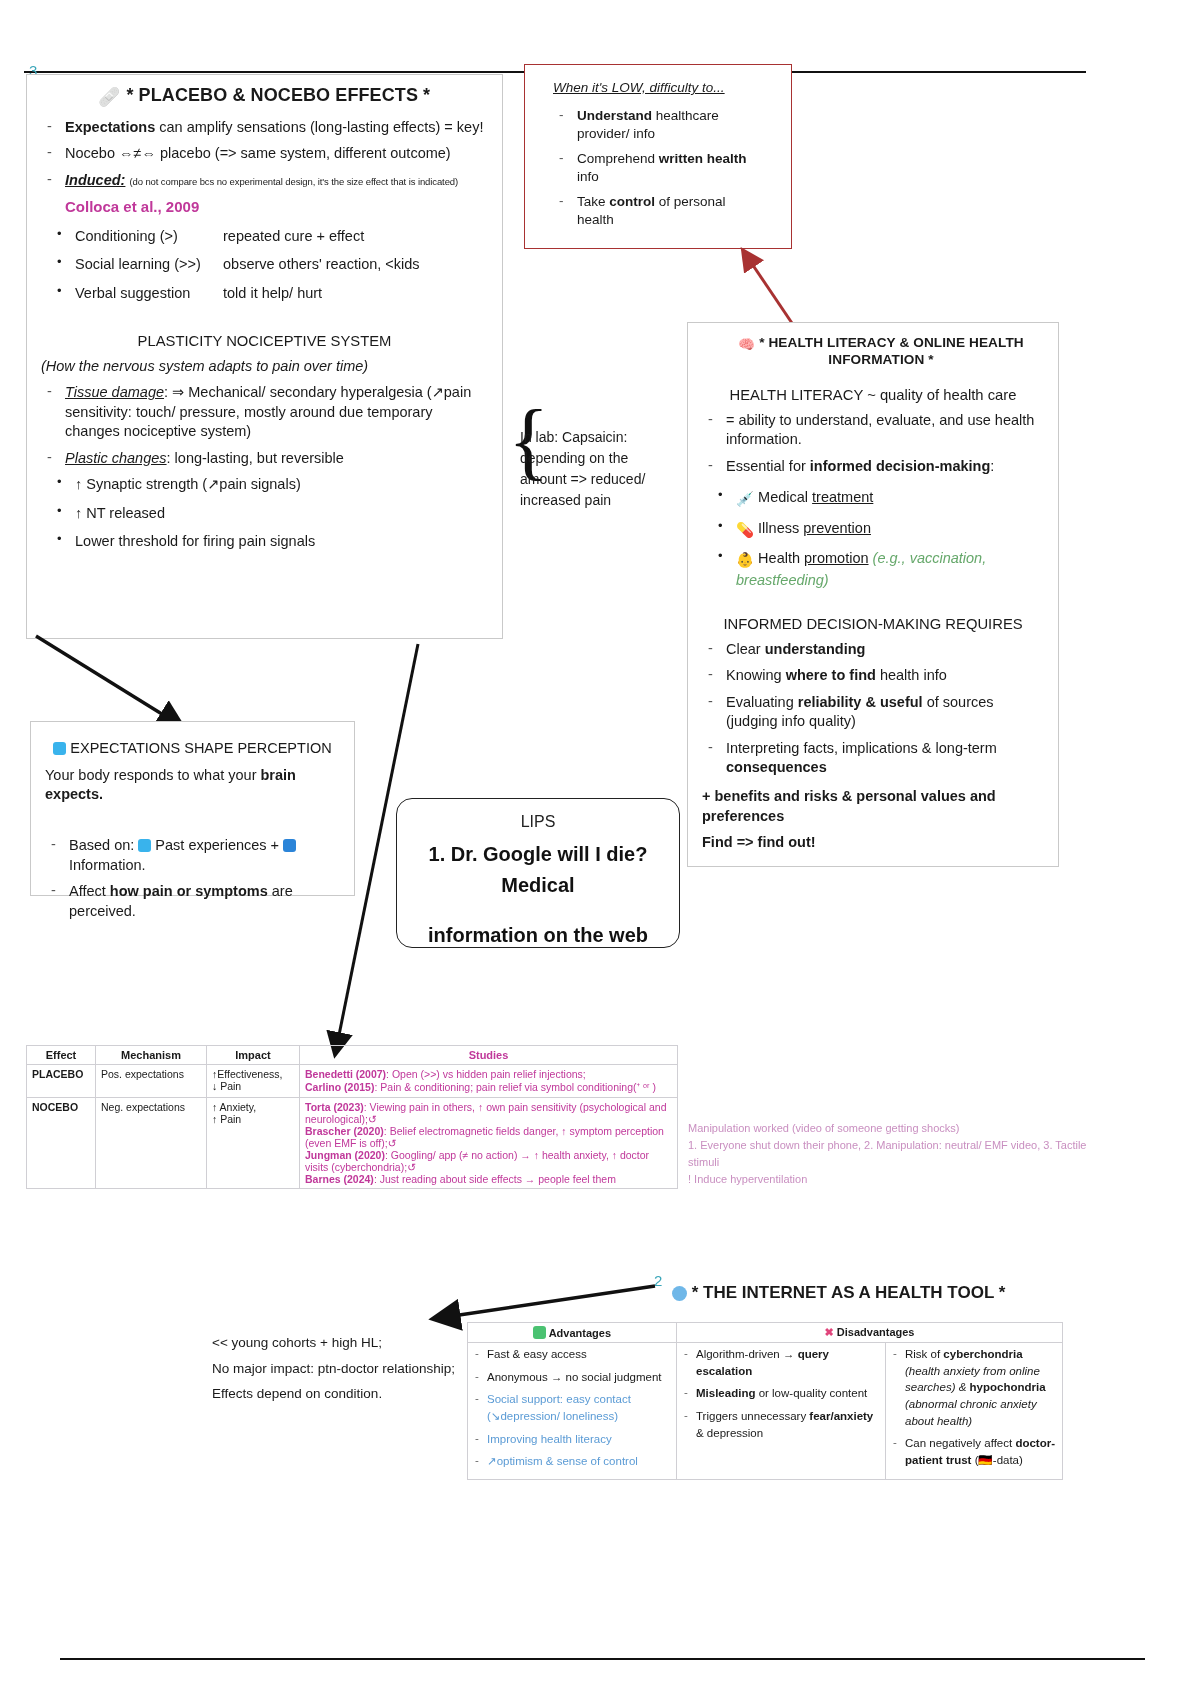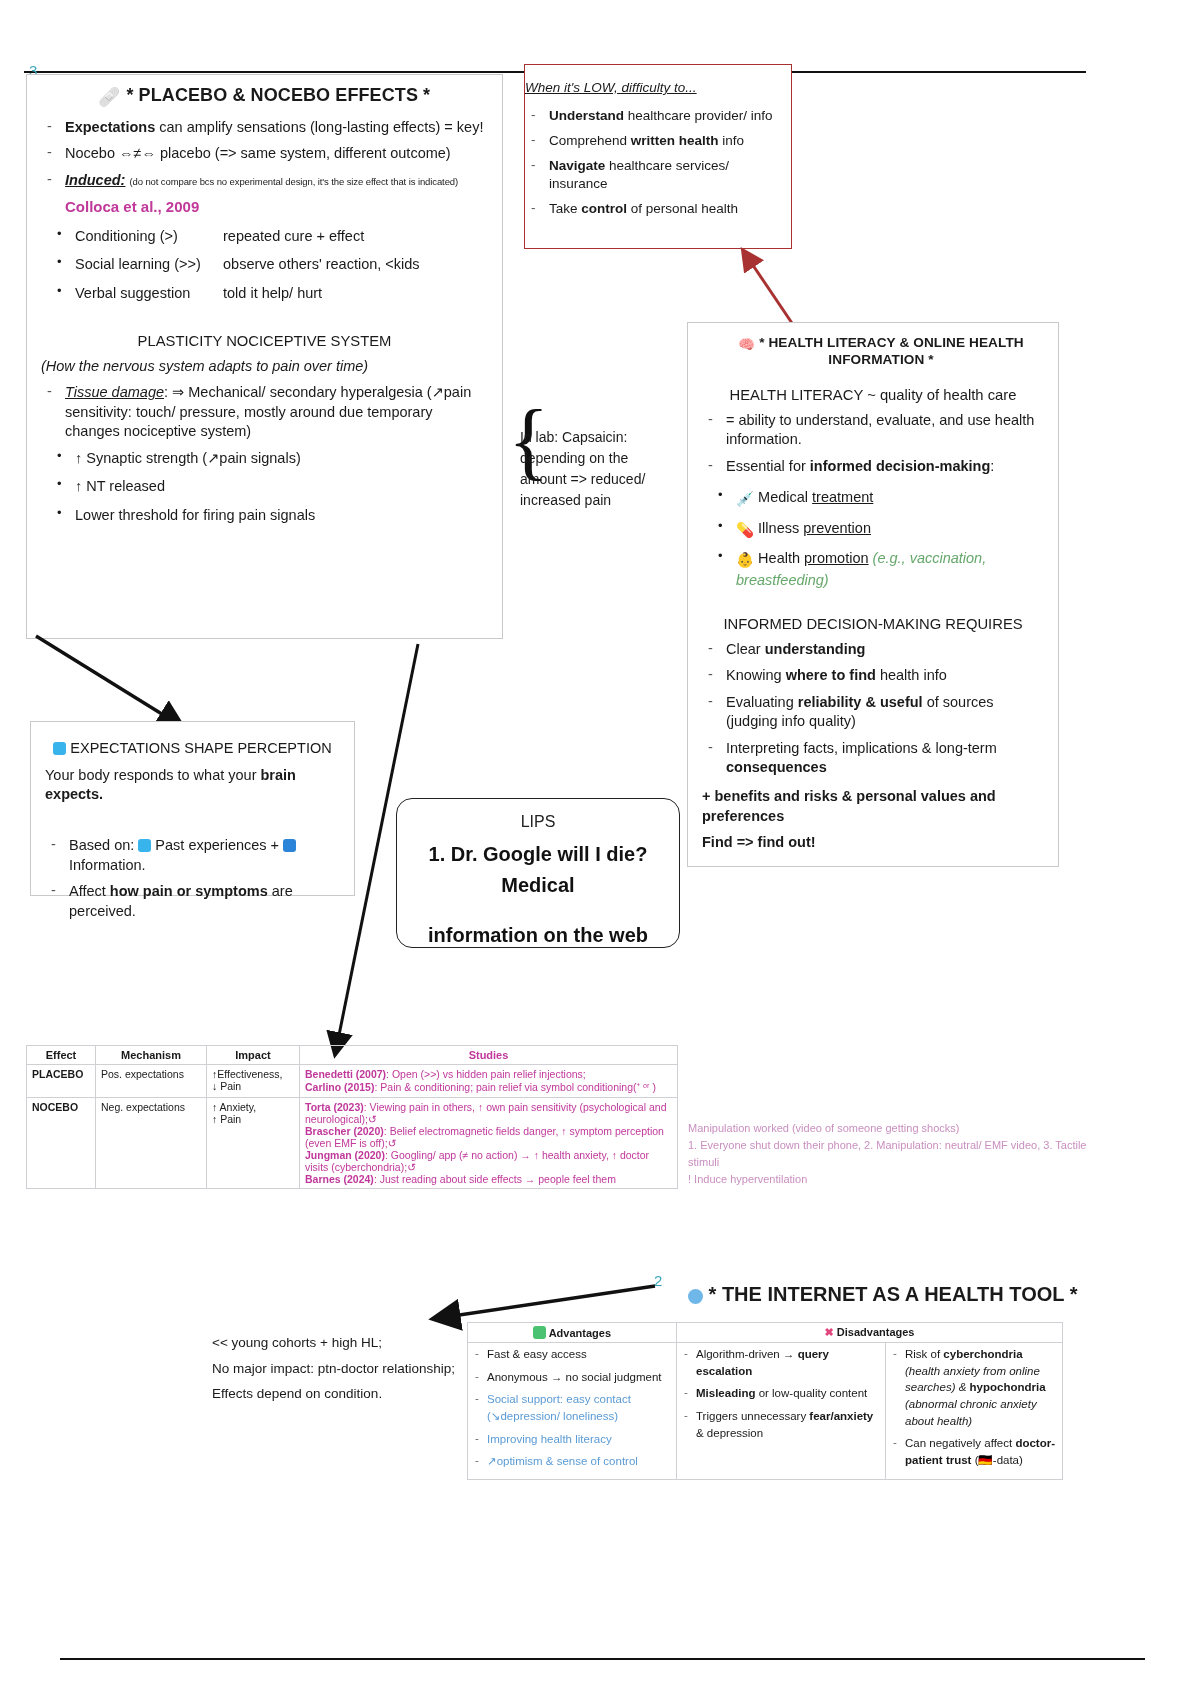--- a/index.html
+++ b/index.html
@@ -79,42 +79,42 @@
       <li><span style="display:inline-block;width:148px;">Conditioning (&gt;)</span><span>repeated cure + effect</span></li>
       <li><span style="display:inline-block;width:148px;">Social learning (&gt;&gt;)</span><span>observe others' reaction, &lt;kids</span></li>
       <li><span style="display:inline-block;width:148px;">Verbal suggestion</span><span>told it help/ hurt</span></li>
     </ul>
 
     <div class="sect" style="margin-top:30px;">PLASTICITY NOCICEPTIVE SYSTEM</div>
     <div class="line i">(How the nervous system adapts to pain over time)</div>
 
     <ul class="dash">
       <li><span class="i u">Tissue damage</span><span>: ⇒ Mechanical/ secondary hyperalgesia (↗pain sensitivity: touch/ pressure, mostly around due temporary changes nociceptive system)</span></li>
+      <li><span class="i u">Plastic changes</span><span>: long-lasting, but reversible</span></li>
     </ul>
     <ul class="dot">
       <li>↑ Synaptic strength (↗pain signals)</li>
       <li>↑ NT released</li>
       <li>Lower threshold for firing pain signals</li>
     </ul>
   </div>
 
   <div class="brace" style="left:508px;top:390px;">{</div>
   <div class="lab" style="left:520px;top:427px;width:160px;text-align:left;">
     <div>In lab: Capsaicin:</div>
     <div>depending on the</div>
     <div>amount =&gt; reduced/</div>
     <div>increased pain</div>
   </div>
 
-  <div class="box red" style="left:524px;top:64px;width:268px;height:185px;padding:14px 0;">
+  <div class="box red" style="left:524px;top:64px;width:268px;height:185px;padding:14px 28px;">
     <div class="line i u" style="font-size:13.5px;">When it's LOW, difficulty to...</div>
     <ul class="dash" style="margin-top:10px;">
       <li style="font-size:13.5px;"><span class="b">Understand</span><span> healthcare provider/ info</span></li>
       <li style="font-size:13.5px;">Comprehend <span class="b">written health</span> info</li>
-      <li style="font-size:13.5px;"><span class="b">Navigate</span><span> healthcare services/ insurance</span></li>
       <li style="font-size:13.5px;">Take <span class="b">control</span> of personal health</li>
     </ul>
   </div>
 
   <svg class="arrow" style="left:730px;top:240px;width:80px;height:100px;" viewBox="0 0 80 100">
     <defs>
         <marker id="rh" markerWidth="8" markerHeight="8" refX="6" refY="4" orient="auto">
           <path d="M0,0 L8,4 L0,8 z" fill="#a83232"></path>
         </marker>
       </defs>
@@ -226,21 +226,21 @@
     </table>
   </div>
 
   <div class="noteTxt" style="left:688px;top:1120px;width:400px;">
     <div>Manipulation worked (video of someone getting shocks)</div>
     <div>1. Everyone shut down their phone, 2. Manipulation: neutral/ EMF video, 3. Tactile stimuli</div>
     <div>! Induce hyperventilation</div>
   </div>
 
   <div class="slidenum" style="left:654px;top:1272px;">2</div>
-  <div style="position:absolute;left:688px;top:1283px;font-size:20px;font-weight:bold;">
+  <div style="position:absolute;left:672px;top:1283px;font-size:17px;font-weight:bold;">
     <span class="circle" style="background:#6fb7e8;"></span>
     <span>* THE INTERNET AS A HEALTH TOOL *</span>
   </div>
 
   <svg class="arrow" style="left:425px;top:1280px;width:235px;height:50px;" viewBox="0 0 235 50">
     <line x1="230" y1="6" x2="14" y2="38" stroke="#111" stroke-width="3.6" marker-end="url(#bh)"></line>
   </svg>
 
   <div class="lab" style="left:212px;top:1330px;width:260px;text-align:left;font-size:13.5px;line-height:1.9;">
     <div>&lt;&lt; young cohorts + high HL;</div>

